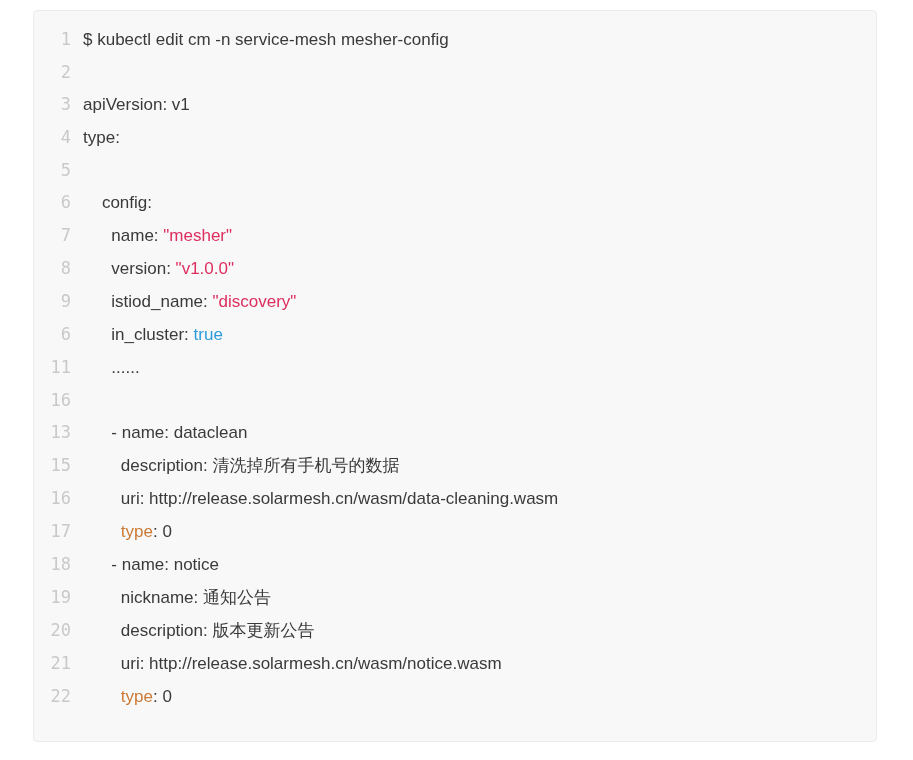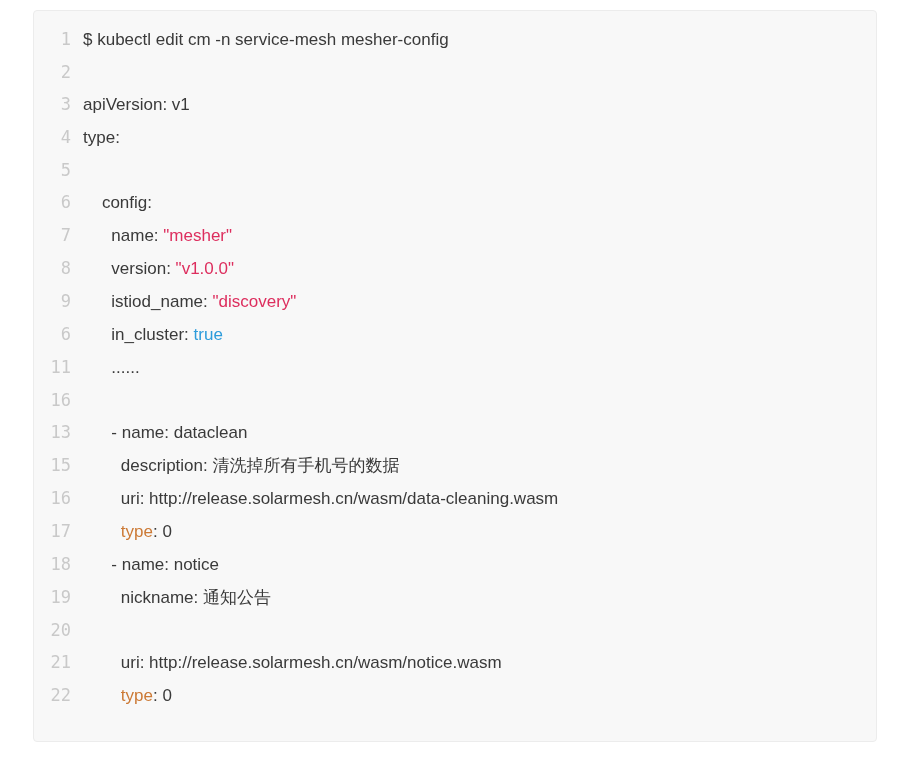--- a/index.html
+++ b/index.html
@@ -118,20 +118,21 @@
     <div class="line">
       <span class="ln">18</span>
       <span class="code"><span class="tok-p">      - name: notice</span></span>
     </div>
     <div class="line">
       <span class="ln">19</span>
       <span class="code"><span class="tok-p">        nickname: 通知公告</span></span>
     </div>
     <div class="line">
       <span class="ln">20</span>
+      <span class="code"><span class="tok-p">        description: 版本更新公告</span></span>
     </div>
     <div class="line">
       <span class="ln">21</span>
       <span class="code"><span class="tok-p">        uri: http://release.solarmesh.cn/wasm/notice.wasm</span></span>
     </div>
     <div class="line">
       <span class="ln">22</span>
       <span class="code"><span class="tok-p">        </span><span class="tok-k">type</span><span class="tok-p">: 0</span></span>
     </div>
   </div>

